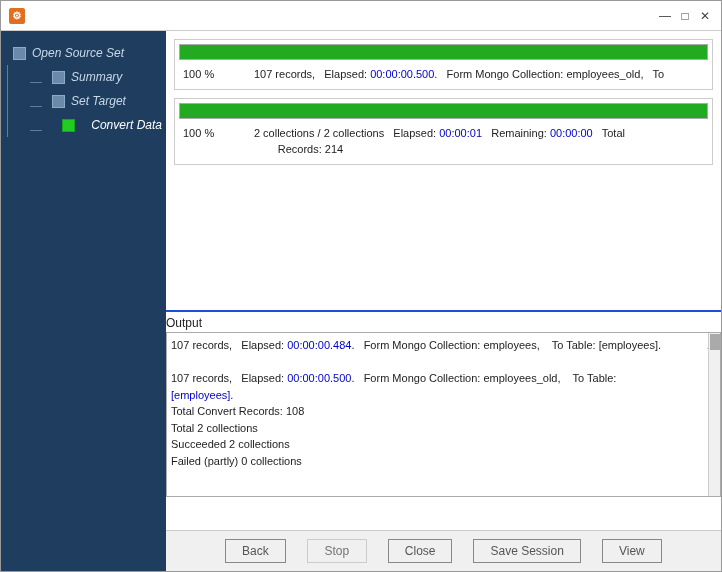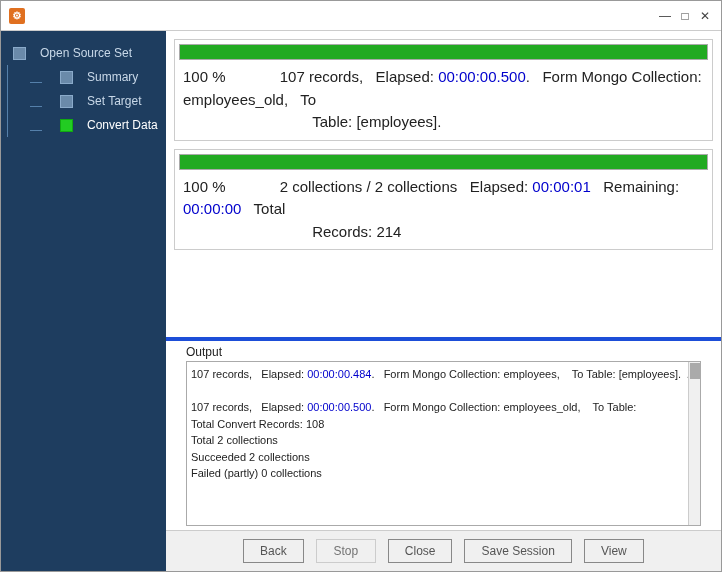--- a/index.html
+++ b/index.html
@@ -90,31 +90,31 @@
       height: 16px;
       background: #e0e0e0;
       border: 1px solid #aaa;
       margin-bottom: 4px;
     }
     .progress-bar-fill {
       height: 100%;
       background: #22aa22;
     }
     .progress-text {
-      font-size: 15px;
+      font-size: 11px;
       color: #222;
       padding: 2px 4px;
       line-height: 1.5;
     }
     .progress-text .blue {
       color: #0000cc;
     }
     .output-section {
-      border-top: 4px solid #1d4ed8;
-      padding: 4px 20px;
+      border-top: 2px solid #1d4ed8;
+      padding: 4px 0;
       flex-shrink: 0;
     }
     .output-label {
       font-size: 12px;
       font-weight: normal;
       color: #222;
       margin-bottom: 2px;
     }
     .output-box {
       border: 1px solid #aaa;
@@ -128,25 +128,26 @@
     .output-line {
       line-height: 1.5;
       color: #222;
     }
     .output-line .blue {
       color: #0000cc;
     }
     .footer-buttons {
       display: flex;
       justify-content: center;
-      gap: 12px;
+      gap: 21px;
       padding: 8px;
       background: #f0f0f0;
       border-top: 1px solid #ccc;
       flex-shrink: 0;
+      margin-top: 29px;
     }
     .footer-btn {
       padding: 4px 16px;
       font-size: 12px;
       background: #f0f0f0;
       border: 1px solid #888;
       cursor: pointer;
       min-width: 60px;
       color: #555;
     }
@@ -169,21 +170,22 @@
       min-height: 100%;
       padding-top: 10px;
     }
     .nav-item {
       display: flex;
       align-items: center;
       padding: 5px 4px 5px 12px;
       color: #c8d8e8;
       font-size: 12px;
       cursor: pointer;
-      gap: 14px;
+      gap: 6px;
+      font-style: italic;
     }
     .nav-item.active { color: #ffffff; }
     .nav-box {
       width: 13px;
       height: 13px;
       background: #6a8aaa;
       border: 1px solid #8aaaca;
       flex-shrink: 0;
     }
     .nav-box.highlight {
@@ -220,41 +222,40 @@
           <div class="nav-item" style="padding-left:4px;">
             <div style="width:12px; height:12px; border-bottom:1px solid #5580aa; margin-right:0;flex-shrink:0;"></div>
             <div class="nav-box" style="margin-left:4px;"></div>
             <span>Summary</span>
           </div>
           <div class="nav-item" style="padding-left:4px;">
             <div style="width:12px; height:12px; border-bottom:1px solid #5580aa; margin-right:0;flex-shrink:0;"></div>
             <div class="nav-box" style="margin-left:4px;"></div>
             <span>Set Target</span>
           </div>
-          <div class="nav-item active" style="padding-left:4px;">
+          <div class="nav-item active" style="padding-left:4px;justify-content:space-between;">
             <div style="width:12px; height:12px; border-bottom:1px solid #5580aa; margin-right:0;flex-shrink:0;"></div>
             <div class="nav-box highlight" style="margin-left:4px;"></div>
             <span style="color:#fff; font-weight:500;">Convert Data</span>
           </div>
         </div>
       </div>
     </div>
 
     <div class="main-panel">
       <div class="progress-section">
 
         <div class="progress-block">
           <div class="progress-bar-container">
             <div class="progress-bar-fill" style="width:100%;"></div>
           </div>
           <div class="progress-text">
             <span>100 %&nbsp;&nbsp;&nbsp;&nbsp;&nbsp;&nbsp;&nbsp;&nbsp;&nbsp;&nbsp;&nbsp;&nbsp;</span>
             <span>107 records,&nbsp;&nbsp;&nbsp;Elapsed: </span><span class="blue">00:00:00.500</span><span>.&nbsp;&nbsp; Form Mongo Collection: employees_old,&nbsp;&nbsp; To</span>
             <br>
-            <span>&nbsp;&nbsp;&nbsp;&nbsp;&nbsp;&nbsp;&nbsp;&nbsp;&nbsp;&nbsp;&nbsp;&nbsp;&nbsp;&nbsp;&nbsp;&nbsp;&nbsp;&nbsp;&nbsp;&nbsp;&nbsp;&nbsp;&nbsp;&nbsp;&nbsp;&nbsp;&nbsp;&nbsp;&nbsp;&nbsp;&nbsp;Table: [employees].</span>
           </div>
         </div>
 
         <div class="progress-block">
           <div class="progress-bar-container">
             <div class="progress-bar-fill" style="width:100%;"></div>
           </div>
           <div class="progress-text">
             <span>100 %&nbsp;&nbsp;&nbsp;&nbsp;&nbsp;&nbsp;&nbsp;&nbsp;&nbsp;&nbsp;&nbsp;&nbsp;</span>
             <span>2 collections / 2 collections&nbsp;&nbsp; Elapsed: </span><span class="blue">00:00:01</span><span>&nbsp;&nbsp; Remaining: </span><span class="blue">00:00:00</span><span>&nbsp;&nbsp; Total</span>
@@ -268,20 +269,23 @@
         <div class="output-label">Output</div>
         <div class="output-box">
           <div class="output-line">
             <span>107 records,&nbsp;&nbsp; Elapsed: </span><span class="blue">00:00:00.484</span><span>.&nbsp;&nbsp; Form Mongo Collection: employees,&nbsp;&nbsp;&nbsp; To Table: [employees].</span>
             <span style="float:right; color:#888;">▲</span>
           </div>
           <div class="output-line">&nbsp;</div>
           <div class="output-line">
             <span>107 records,&nbsp;&nbsp; Elapsed: </span><span class="blue">00:00:00.500</span><span>.&nbsp;&nbsp; Form Mongo Collection: employees_old,&nbsp;&nbsp;&nbsp; To Table:</span>
           </div>
+          <div class="output-line">
+            <span class="blue">[employees].</span>
+          </div>
           <div class="output-line">Total Convert Records: 108</div>
           <div class="output-line">Total 2 collections</div>
           <div class="output-line">Succeeded 2 collections</div>
           <div class="output-line">Failed (partly) 0 collections</div>
 
           <div style="position:absolute; right:0; top:0; width:12px; height:100%; background:#f0f0f0; border-left:1px solid #ccc;">
             <div style="width:10px; height:16px; background:#aaa; margin:1px auto;"></div>
           </div>
         </div>
       </div>

